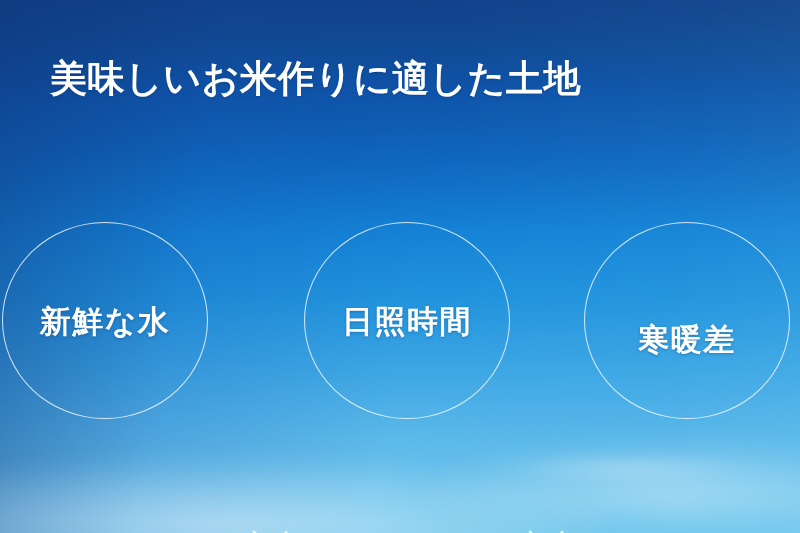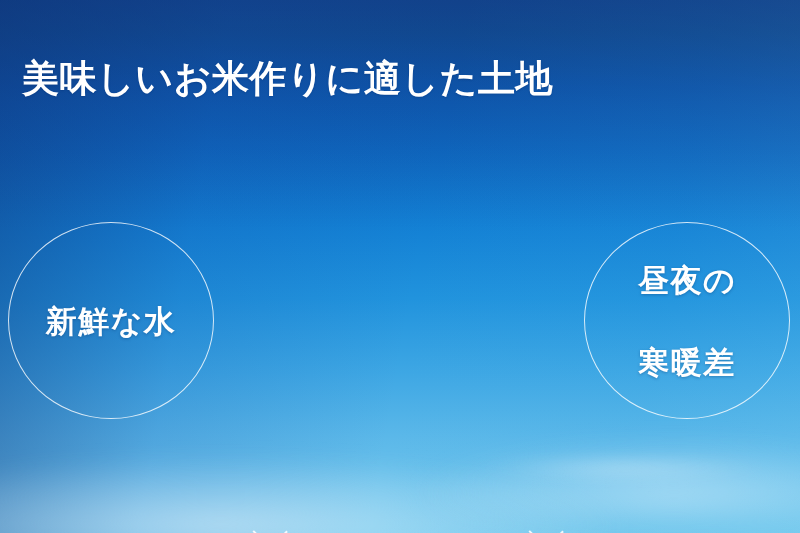--- a/index.html
+++ b/index.html
@@ -98,21 +98,21 @@
     left: 22px;
     top: 44px;
     color: #ffffff;
     font-size: 37px;
     line-height: 70px;
     font-weight: 700;
     letter-spacing: 0.5px;
     text-shadow: 0 1px 2px rgba(0, 40, 100, 0.28);
     white-space: nowrap;
   }
-  .headline div { white-space: nowrap; }
+  .headline div { white-space: nowrap; margin-left: 28px; }
 
   
   .circle-row {
     position: absolute;
     left: 0;
     top: 222px;
     width: 800px;
     height: 200px;
   }
   .circle {
@@ -120,21 +120,21 @@
     top: 0;
     width: 206px;
     height: 197px;
     border: 1.4px solid rgba(255, 255, 255, 0.80);
     border-radius: 50%;
     box-sizing: border-box;
     display: flex;
     align-items: center;
     justify-content: center;
   }
-  .circle.c1 { left: 8px; }
+  .circle.c1 { left: 2px; }
   .circle.c2 { left: 304px; }
   .circle.c3 { left: 584px; }
 
   .circle-label {
     color: #ffffff;
     font-size: 31px;
     font-weight: 700;
     line-height: 46px;
     text-align: center;
     letter-spacing: 1.5px;
@@ -186,27 +186,31 @@
       <div class="circle-label">
         <span>新鮮な水</span>
       </div>
     </div>
 
     <div class="xsep x1">
       <span class="a"></span>
         <span class="b"></span>
     </div>
 
+    <div class="circle c2">
+      <div class="circle-label">
+        <span>日照時間</span>
+      </div>
+    </div>
 
     <div class="xsep x2">
       <span class="a"></span>
         <span class="b"></span>
     </div>
 
     <div class="circle c3">
       <div class="circle-label">
-        <span>昼夜の</span>
         <span class="l2">寒暖差</span>
       </div>
     </div>
 
   </div>
 </div>
 
 </body></html>

